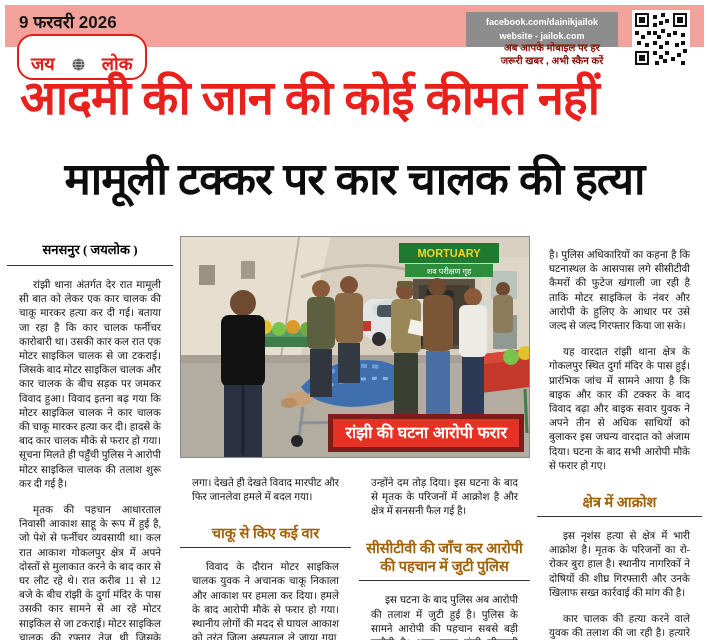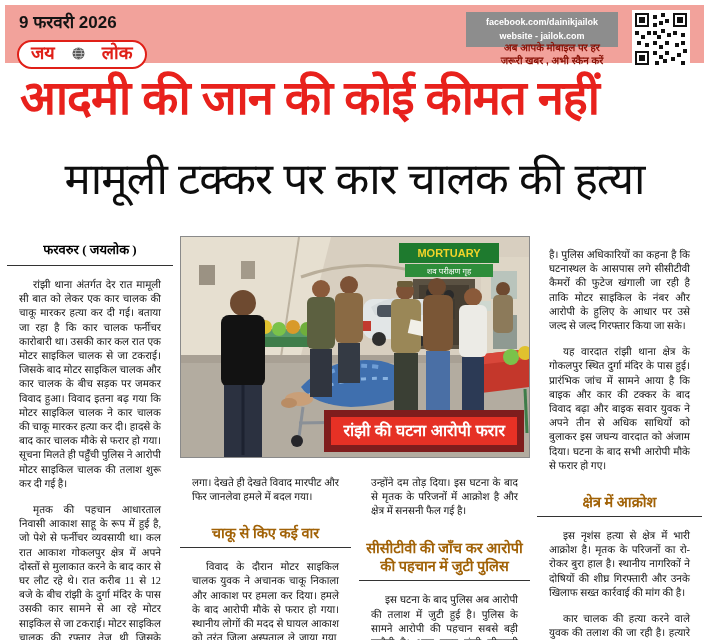--- a/index.html
+++ b/index.html
@@ -1,54 +1,54 @@
 <!DOCTYPE html>
 <html lang="hi"><head>
 <meta charset="utf-8">
 <style>
   * { margin:0; padding:0; box-sizing:border-box; }
   body { background:#e9e9e9; font-family:"Liberation Serif","DejaVu Serif",serif; }
   .page { position:relative; width:709px; height:644px; background:#ffffff; overflow:hidden; margin:0 auto; }
 
   
-  .topbar { position:absolute; left:5px; top:5px; width:699px; height:58px; background:#f2a29b; }
+  .topbar { position:absolute; left:5px; top:5px; width:699px; height:42px; background:#f2a29b; }
   .date { position:absolute; left:14px; top:5px; font-family:"Liberation Sans","DejaVu Sans",sans-serif;
           font-weight:bold; font-size:17px; color:#141414; }
-  .logo-pill { position:absolute; left:12px; top:35px; background:#fff; border:2px solid #e02018;
-               border-radius:16px; padding:1px 12px 2px; display:flex; align-items:center; gap:17px; }
+  .logo-pill { position:absolute; left:12px; top:29px; background:#fff; border:2px solid #e02018;
+               border-radius:16px; padding:18px 12px 2px; display:flex; align-items:center; gap:17px; }
   .logo-txt { color:#e02018; font-weight:bold; font-size:18px; font-family:"Liberation Sans",sans-serif; line-height:1.2; }
   .fb-box { position:absolute; right:86px; top:7px; width:152px; background:#8d8d8d; color:#fff;
             font-family:"Liberation Sans",sans-serif; font-weight:bold; font-size:9px; text-align:center;
             padding:4px 10px; line-height:1.5; }
   .promo { position:absolute; right:76px; top:37px; width:152px; color:#8a1308; font-weight:bold;
            font-size:10px; text-align:center; line-height:1.25; font-family:"Liberation Sans",sans-serif; }
   .qr { position:absolute; right:14px; top:5px; width:58px; height:58px; background:#fff; padding:3px; }
 
   
   .headline-main { position:absolute; top:62px; left:0; width:619px; text-align:center; color:#e8211c;
                    font-weight:bold; font-size:47px; letter-spacing:-1px; white-space:nowrap;
                    line-height:1.55; font-family:"Liberation Sans","DejaVu Sans",sans-serif; }
   .headline-sub  { position:absolute; top:145px; left:0; width:709px; text-align:center; color:#0d0d0d;
-                   font-weight:normal; font-size:44px; letter-spacing:-1px; white-space:nowrap;
+                   font-weight:bold; font-size:44px; letter-spacing:-1px; white-space:nowrap;
                    line-height:1.55; font-family:"Liberation Sans","DejaVu Sans",sans-serif; }
 
   
   .content { position:absolute; top:236px; left:7px; width:695px; height:404px; display:flex; gap:7px; overflow:hidden; }
   .colA { width:166px; overflow:hidden; }
   .mid  { width:350px; overflow:hidden; }
   .colD { width:165px; overflow:hidden; }
 
   .byline { text-align:center; font-weight:bold; font-size:13px; padding:4px 0 7px;
             border-bottom:1.5px solid #333; margin-bottom:7px; }
   .body-txt { font-size:10.3px; line-height:1.38; text-align:justify; color:#141414; }
   .body-txt p { text-indent:14px; margin:12px; }
 
   .photo { position:relative; width:350px; height:222px; border:1px solid #8a8a8a; background:#cfc7b8; }
   .caption { position:absolute; right:5px; bottom:5px; background:#e63125; color:#fff; font-weight:bold;
-             font-size:16px; padding:2px 12px 4px; border:7px solid #7f1d1d;
+             font-size:16px; padding:2px 12px 4px; border:5px solid #7f1d1d;
              font-family:"Liberation Sans",sans-serif; }
 
   .mid-cols { display:flex; gap:8px; margin-top:6px; }
   .midcol { width:171px; overflow:hidden; }
 
   .col-header { font-weight:bold; text-align:center; font-size:14.5px; line-height:1.3; color:#a16207;
                 border-bottom:1.2px solid #333; padding:3px 0 4px; margin:17px 0 5px; }
   .signature { text-align:right; font-weight:bold; font-size:11.5px; margin-top:3px; padding-right:2px; }
 </style>
 </head>
@@ -135,21 +135,21 @@
       </svg>
     </div>
   </div>
 
   <div class="headline-main">आदमी की जान की कोई कीमत नहीं</div>
   <div class="headline-sub">मामूली टक्कर पर कार चालक की हत्या</div>
 
   <div class="content">
 
     <div class="colA">
-      <div class="byline">फरवरुर ( जयलोक )</div>
+      <div class="byline">सनसनुर ( जयलोक )</div>
       <div class="body-txt">
         <p>रांझी थाना अंतर्गत देर रात मामूली सी बात को लेकर एक कार चालक की चाकू मारकर हत्या कर दी गई। बताया जा रहा है कि कार चालक फर्नीचर कारोबारी था। उसकी कार कल रात एक मोटर साइकिल चालक से जा टकराई। जिसके बाद मोटर साइकिल चालक और कार चालक के बीच सड़क पर जमकर विवाद हुआ। विवाद इतना बढ़ गया कि मोटर साइकिल चालक ने कार चालक की चाकू मारकर हत्या कर दी। हादसे के बाद कार चालक मौके से फरार हो गया। सूचना मिलते ही पहुँची पुलिस ने आरोपी मोटर साइकिल चालक की तलाश शुरू कर दी गई है।</p>
         <p>मृतक की पहचान आधारताल निवासी आकाश साहू के रूप में हुई है, जो पेशे से फर्नीचर व्यवसायी था। कल रात आकाश गोकलपुर क्षेत्र में अपने दोस्तों से मुलाकात करने के बाद कार से घर लौट रहे थे। रात करीब 11 से 12 बजे के बीच रांझी के दुर्गा मंदिर के पास उसकी कार सामने से आ रहे मोटर साइकिल से जा टकराई। मोटर साइकिल चालक की रफ्तार तेज थी जिसके कारण यह हादसा हुआ। लेकिन मोटर साइकिल चालक उलटा कार चालक को ही हादसे का जिम्मेदार ठहराते हुए विवाद करने</p>
       </div>
     </div>
 
     <div class="mid">
       <div class="photo">
         <svg width="348" height="220" viewBox="0 0 348 220">
 

